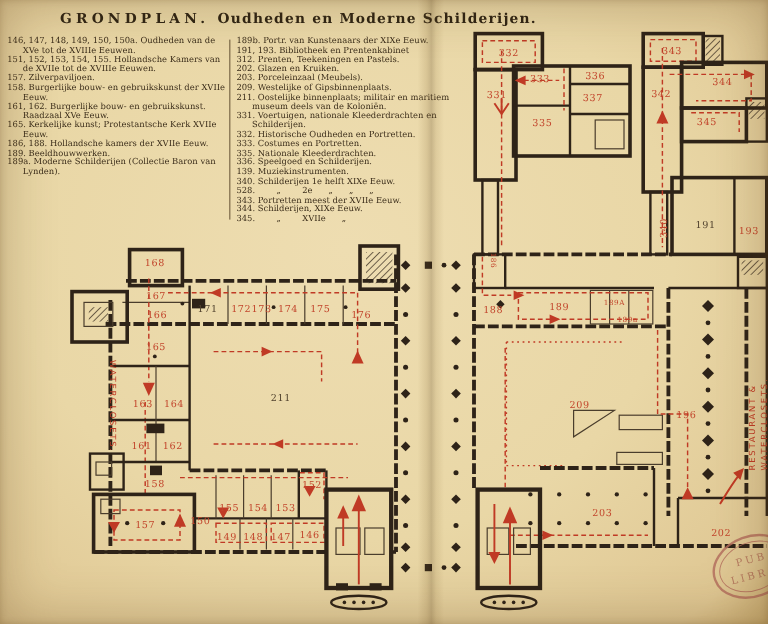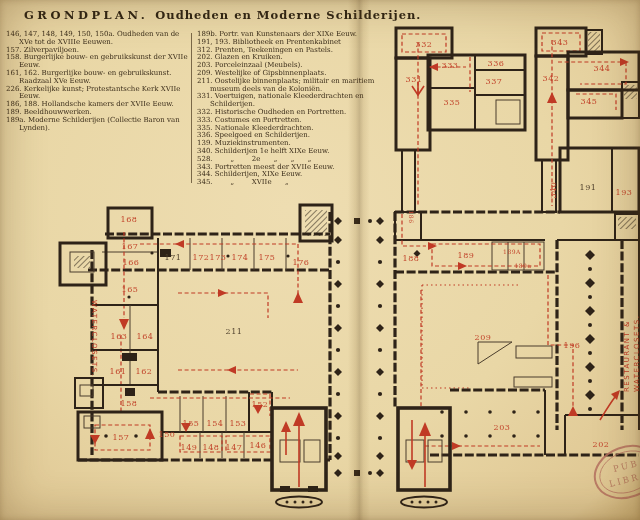--- a/index.html
+++ b/index.html
@@ -7,21 +7,21 @@
     width:640px;height:520px;position:relative;overflow:hidden;
     background:radial-gradient(ellipse at 45% 40%, #eeddb1 0%, #e9d7a6 55%, #dfc793 90%, #cdb074 100%);
     font-family:"DejaVu Serif", serif;
   }
   .vignette{position:absolute;inset:0;pointer-events:none;z-index:9;
     box-shadow:inset 0 0 46px rgba(90,60,20,.33), inset 0 0 6px rgba(90,60,20,.25);}
   .fold{position:absolute;top:0;bottom:0;left:348px;width:22px;z-index:8;pointer-events:none;
     background:linear-gradient(90deg, rgba(120,90,40,0) 0%, rgba(120,90,40,.16) 35%, rgba(70,45,10,.22) 52%, rgba(120,90,40,.12) 70%, rgba(120,90,40,0) 100%);}
   .title{position:absolute;left:24px;top:8px;width:368px;text-align:center;
     font-weight:bold;color:#2f2414;font-size:11.5px;white-space:nowrap;}
-  .title .main{letter-spacing:3.5px;margin-right:7px;}
+  .title .main{letter-spacing:3.5px;margin-right:7px;margin-left:26px;}
   .title .sub{letter-spacing:1px;}
   .legend{position:absolute;top:31px;color:#3b2d1a;font-size:7px;line-height:7.8px;z-index:5;}
   .legend.c1{left:6px;width:182px;}
   .legend.c2{left:197px;width:196px;}
   .lg{padding-left:13px;text-indent:-13px;white-space:pre-wrap;}
   .lgdiv{position:absolute;left:191px;top:33px;width:1px;height:150px;background:#7a6848;z-index:5;}
   svg{position:absolute;left:0;top:0;z-index:2;}
   .w1{stroke:#4a3d2c;stroke-width:1;fill:none;}
   .w2{stroke:#2e2318;stroke-width:2;fill:none;}
   .w3{stroke:#2e2318;stroke-width:3;fill:none;}
@@ -40,24 +40,25 @@
 </style>
 </head>
 <body>
 
 <div class="title">
   <span class="main">GRONDPLAN.</span><span class="sub">Oudheden en Moderne Schilderijen.</span>
 </div>
 
 <div class="legend c1">
   <div class="lg">146, 147, 148, 149, 150, 150a. Oudheden van de XVe tot de XVIIIe Eeuwen.</div>
+  <div class="lg">151, 152, 153, 154, 155. Hollandsche Kamers van de XVIIe tot de XVIIIe Eeuwen.</div>
   <div class="lg">157. Zilverpaviljoen.</div>
   <div class="lg">158. Burgerlijke bouw- en gebruikskunst der XVIIe Eeuw.</div>
   <div class="lg">161, 162. Burgerlijke bouw- en gebruikskunst. Raadzaal XVe Eeuw.</div>
-  <div class="lg">226. Kerkelijke kunst; Protestantsche Kerk XVIIe Eeuw.</div>
+  <div class="lg">165. Kerkelijke kunst; Protestantsche Kerk XVIIe Eeuw.</div>
   <div class="lg">186, 188. Hollandsche kamers der XVIIe Eeuw.</div>
   <div class="lg">189. Beeldhouwwerken.</div>
   <div class="lg">189a. Moderne Schilderijen (Collectie Baron van Lynden).</div>
 </div>
 <div class="lgdiv"></div>
 <div class="legend c2">
   <div class="lg">189b. Portr. van Kunstenaars der XIXe Eeuw.</div>
   <div class="lg">191, 193. Bibliotheek en Prentenkabinet</div>
   <div class="lg">312. Prenten, Teekeningen en Pastels.</div>
   <div class="lg">202. Glazen en Kruiken.</div>

